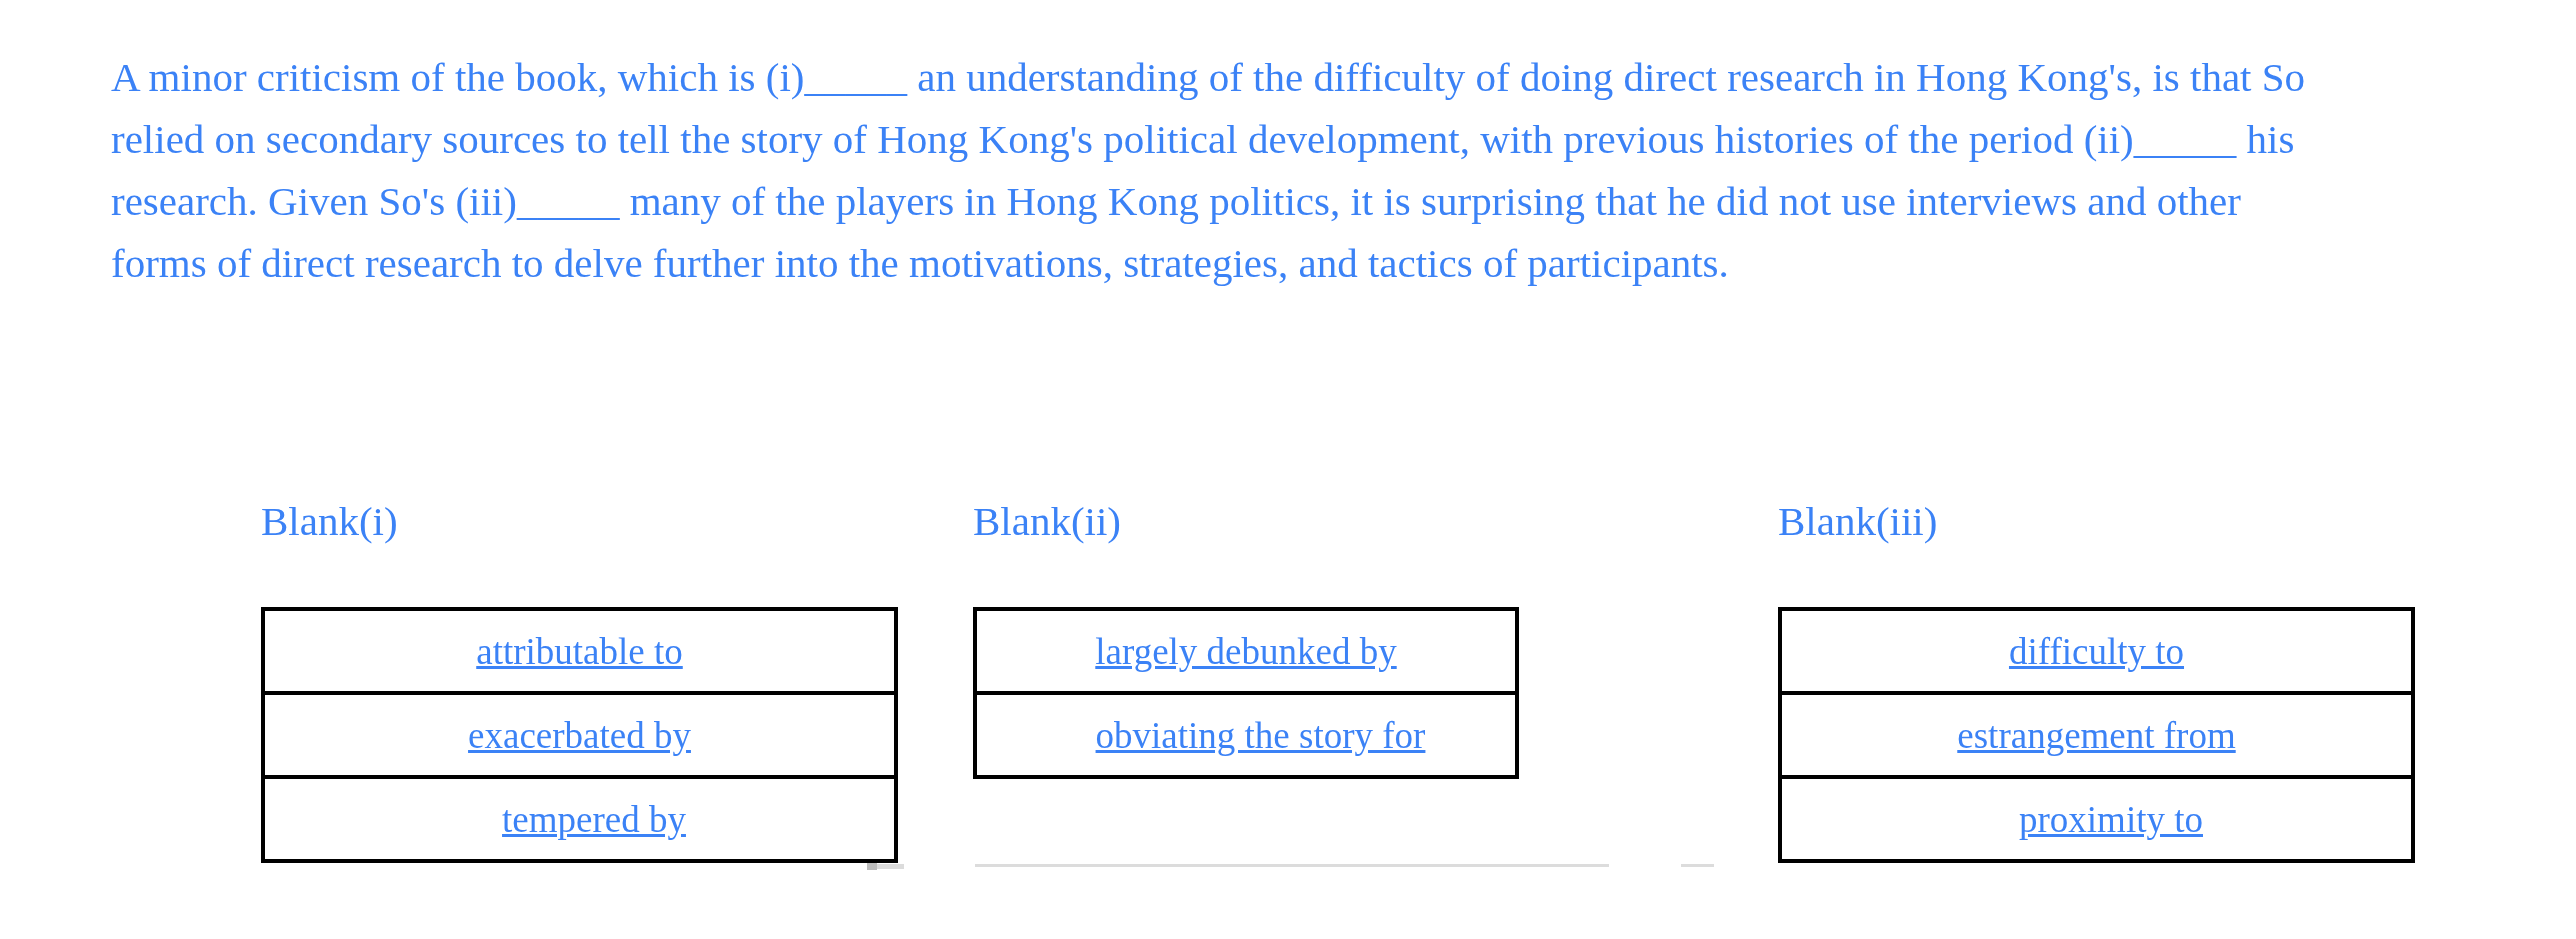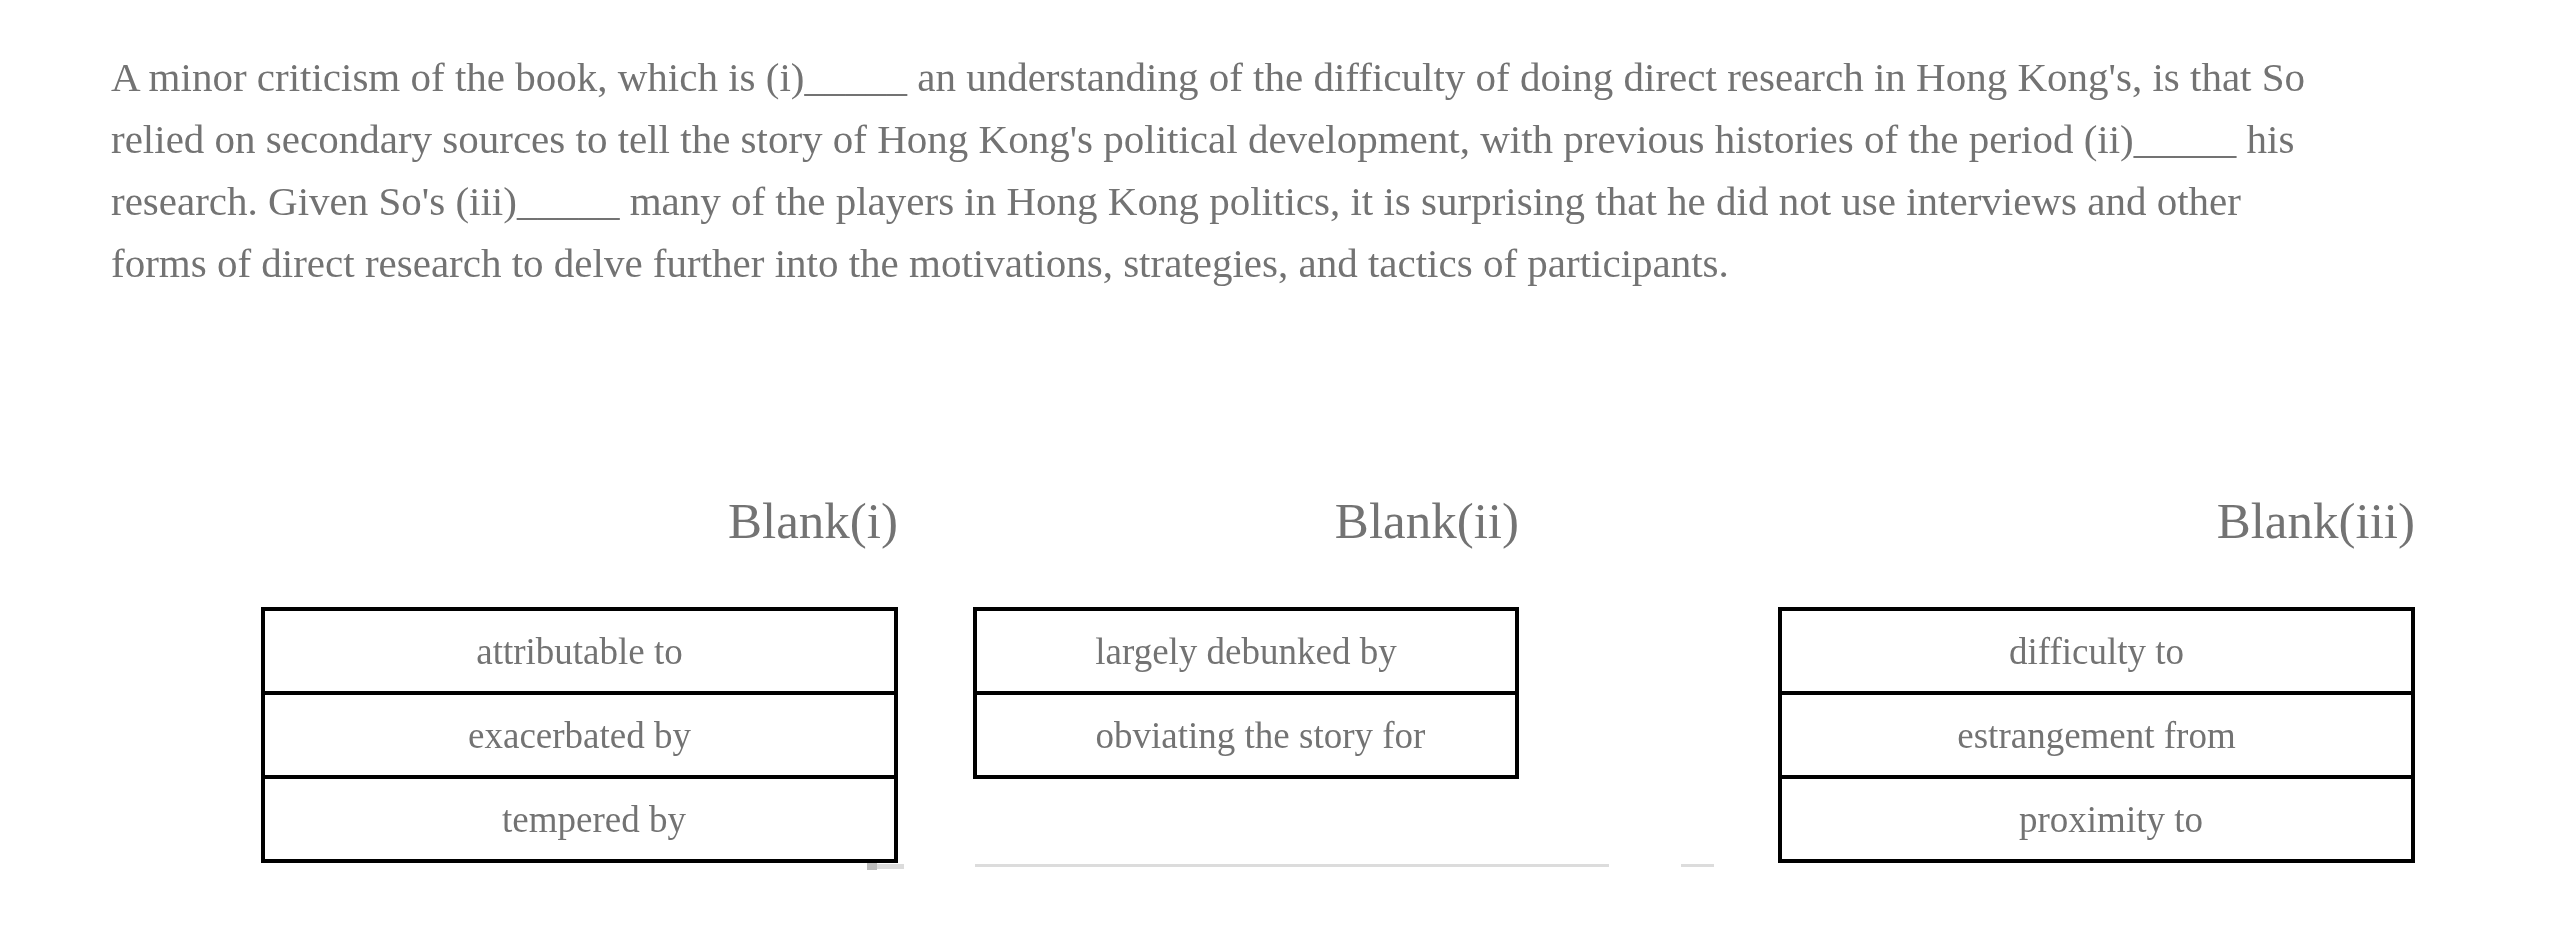--- a/index.html
+++ b/index.html
@@ -6,21 +6,21 @@
     margin: 0;
     padding: 0;
     background: #ffffff;
   }
   .canvas {
     position: relative;
     width: 2576px;
     height: 940px;
     background: #ffffff;
     font-family: "Liberation Serif", "DejaVu Serif", serif;
-    color: #737373;
+    color: #3b82f6;
     overflow: hidden;
   }
 
   
   .passage {
     position: absolute;
     left: 111px;
     top: 46px;
   }
   .passage-line {
@@ -34,42 +34,43 @@
     position: absolute;
     top: 493px;
   }
   .col-1 { left: 261px;  width: 637px; }
   .col-2 { left: 973px; width: 546px; }
   .col-3 { left: 1778px; width: 637px; }
 
   .blank-header {
     height: 57px;
     line-height: 57px;
-    text-align: right;
-    font-size: 51px;
+    text-align: left;
+    font-size: 41px;
     white-space: nowrap;
   }
 
   .option-table {
     margin-top: 57px;
     border: 4.1px solid #000000;
     background: #ffffff;
     box-sizing: border-box;
     width: 100%;
   }
   .option-cell {
     height: 80px;
     border-bottom: 4.1px solid #000000;
     display: flex;
     align-items: center;
     justify-content: center;
     font-size: 37px;
     white-space: nowrap;
     background: #ffffff;
     cursor: pointer;
+    text-decoration: underline;
   }
   .option-cell:last-child {
     border-bottom: none;
     padding-left: 29px;
   }
 
   
   .artifact {
     position: absolute;
     top: 864px;

